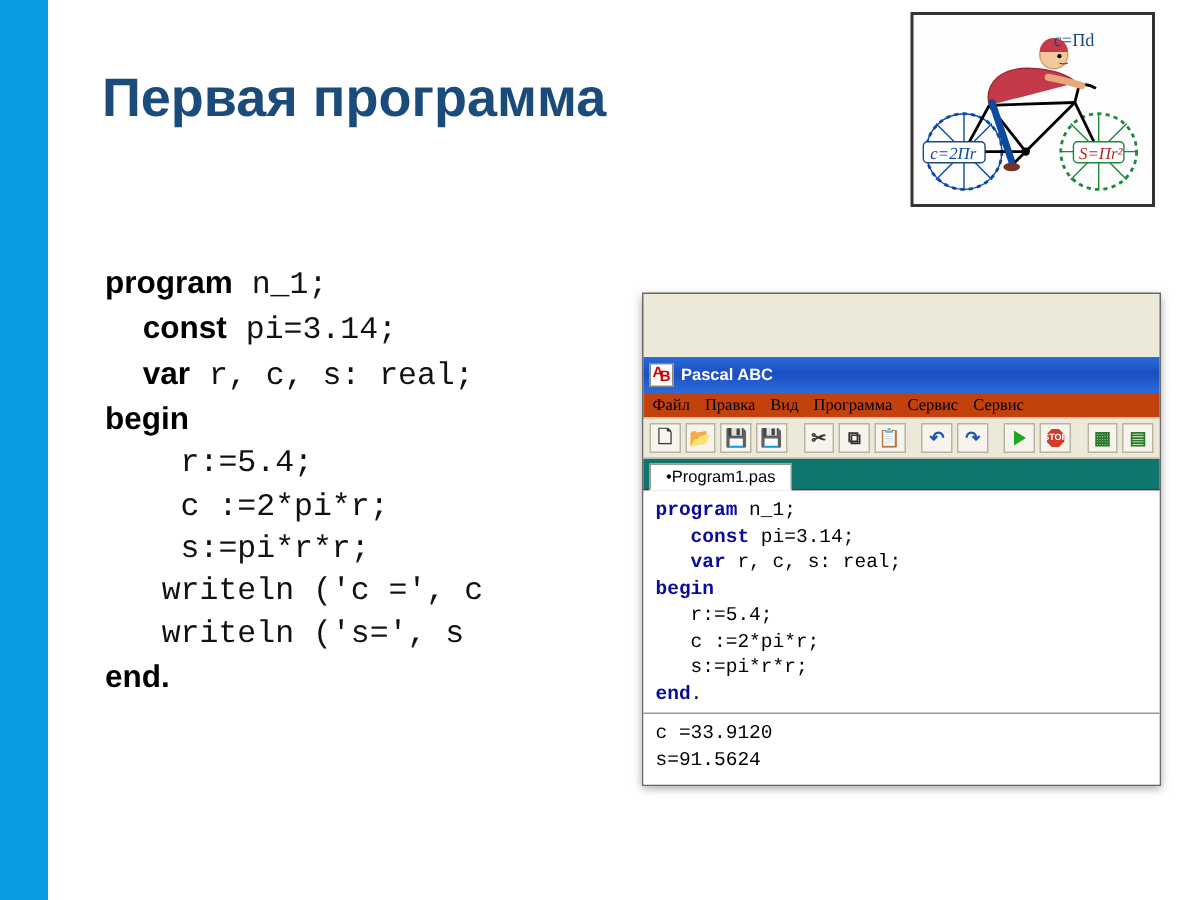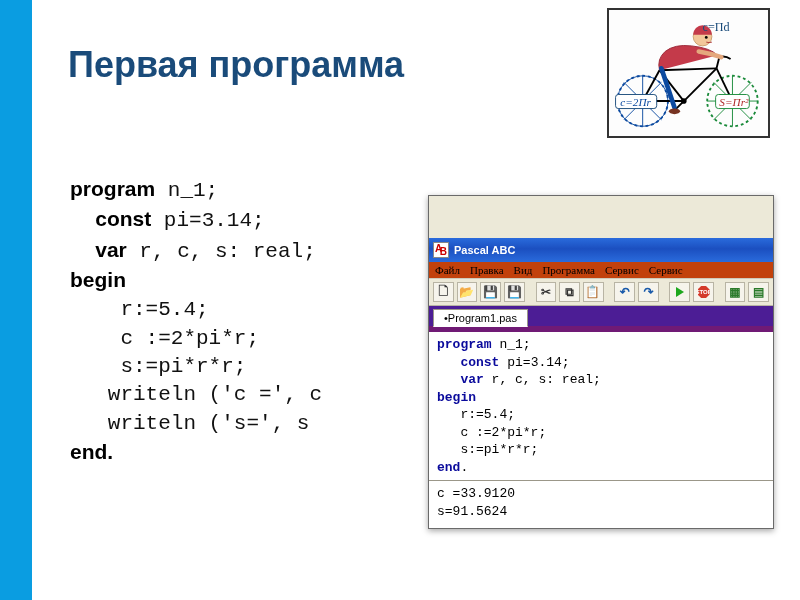--- a/index.html
+++ b/index.html
@@ -30,21 +30,21 @@
 
   .toolbar { background:#ece9d8; padding:3px 4px; display:flex; gap:3px; align-items:center; border-bottom:1px solid #b8b4a4; }
   .tbtn { width:22px; height:20px; border:1px solid #b8b4a4; background:#f6f4ec; display:flex; align-items:center; justify-content:center; font-size:12px; color:#333; position:relative; }
   .tsep { width:5px; }
   .tbtn .g { font-family:Arial; font-weight:bold; }
   .tbtn.green .tri { width:0; height:0; border-left:8px solid #1ea81e; border-top:5px solid transparent; border-bottom:5px solid transparent; }
   .tbtn.stop { }
   .tbtn.stop .oct { width:12px; height:12px; background:#d43a2a; clip-path:polygon(30% 0,70% 0,100% 30%,100% 70%,70% 100%,30% 100%,0 70%,0 30%); display:flex; align-items:center; justify-content:center; }
   .tbtn.stop .oct span { color:#fff; font-size:6px; font-weight:bold; }
 
-  .tabbar { background:#4c1d95; padding:2px 4px 0 4px; border-bottom:6px solid #701a75; }
+  .tabbar { background:#0f766e; padding:2px 4px 0 4px; border-bottom:1px solid #701a75; }
   .tab { display:inline-block; background:#fff; border:1px solid #9b9789; border-bottom:1px solid #fff; padding:2px 10px; font-family:Tahoma,Arial; position:relative; top:1px; }
 
   .editor { background:#fff; padding:4px 8px; font-family:"Courier New",monospace; font-size:13px; line-height:1.35; border-bottom:1px solid #9b9789; }
   .editor .l { white-space:pre; color:#000; }
   .editor .kw2 { color:#0a0a9c; font-weight:bold; }
   .editor .str { color:#178a17; }
 
   .output { background:#fff; padding:4px 8px 8px 8px; font-family:"Courier New",monospace; font-size:13px; line-height:1.35; }
 </style>
 </head>

